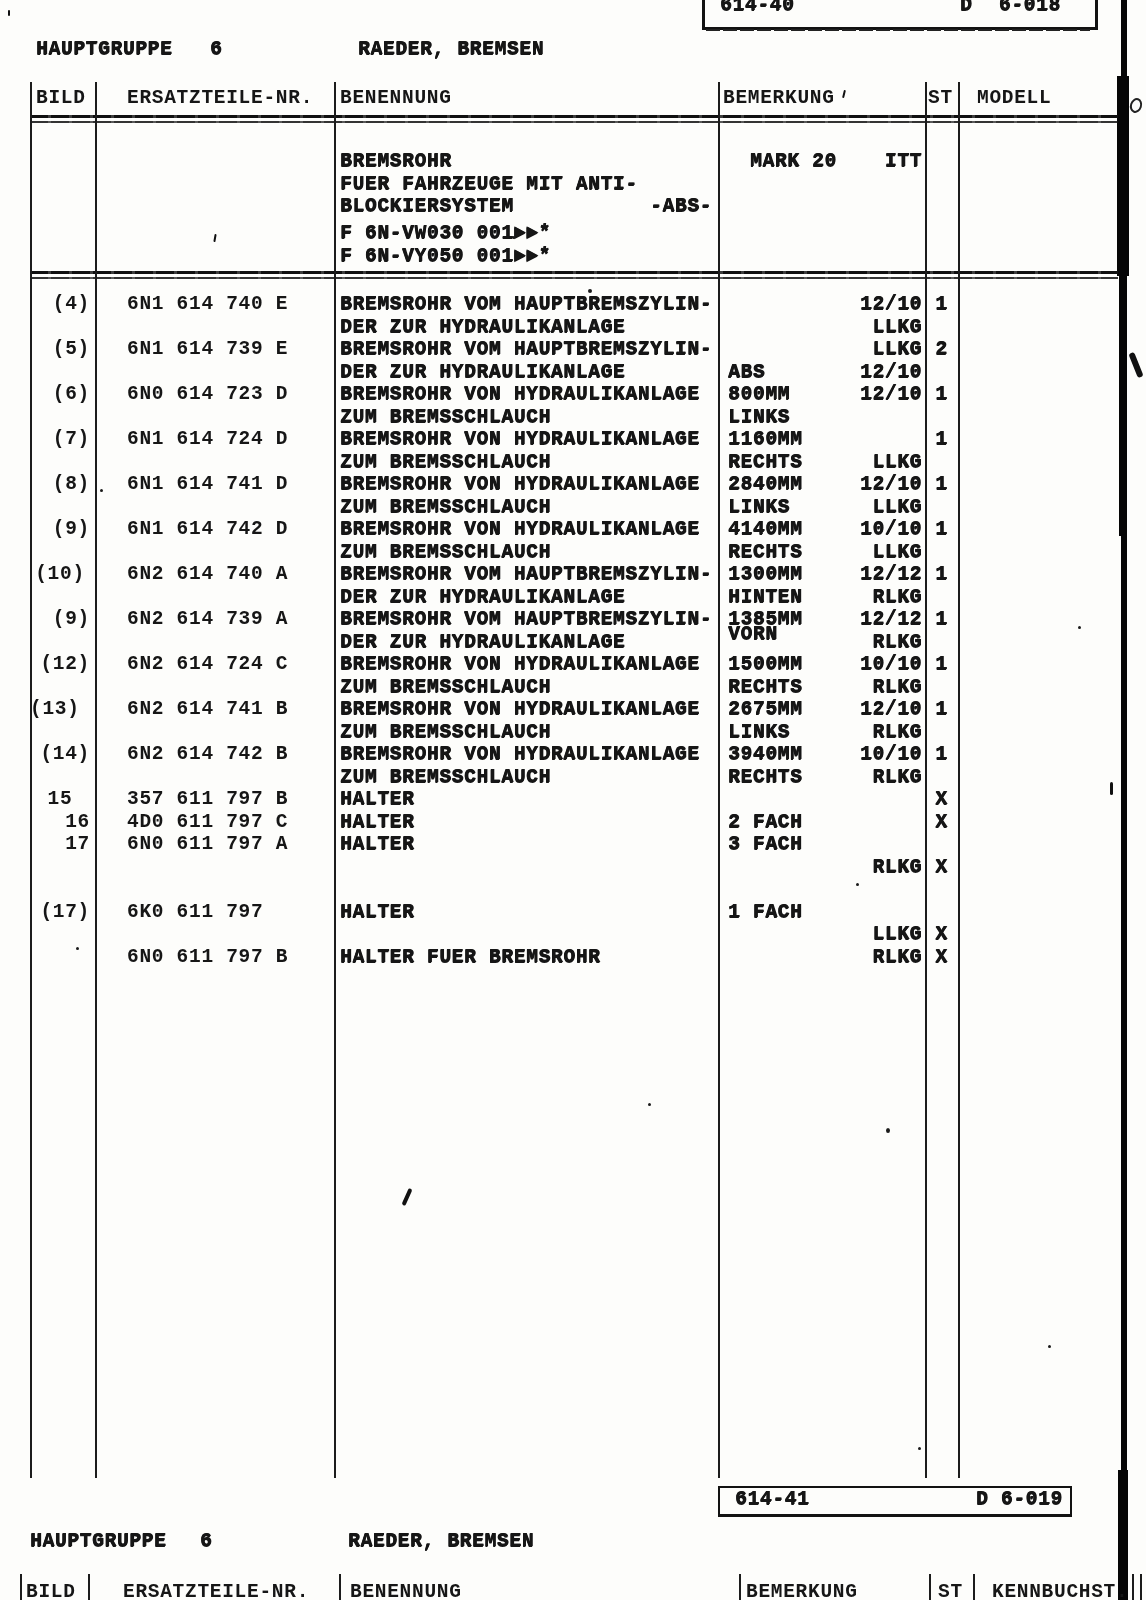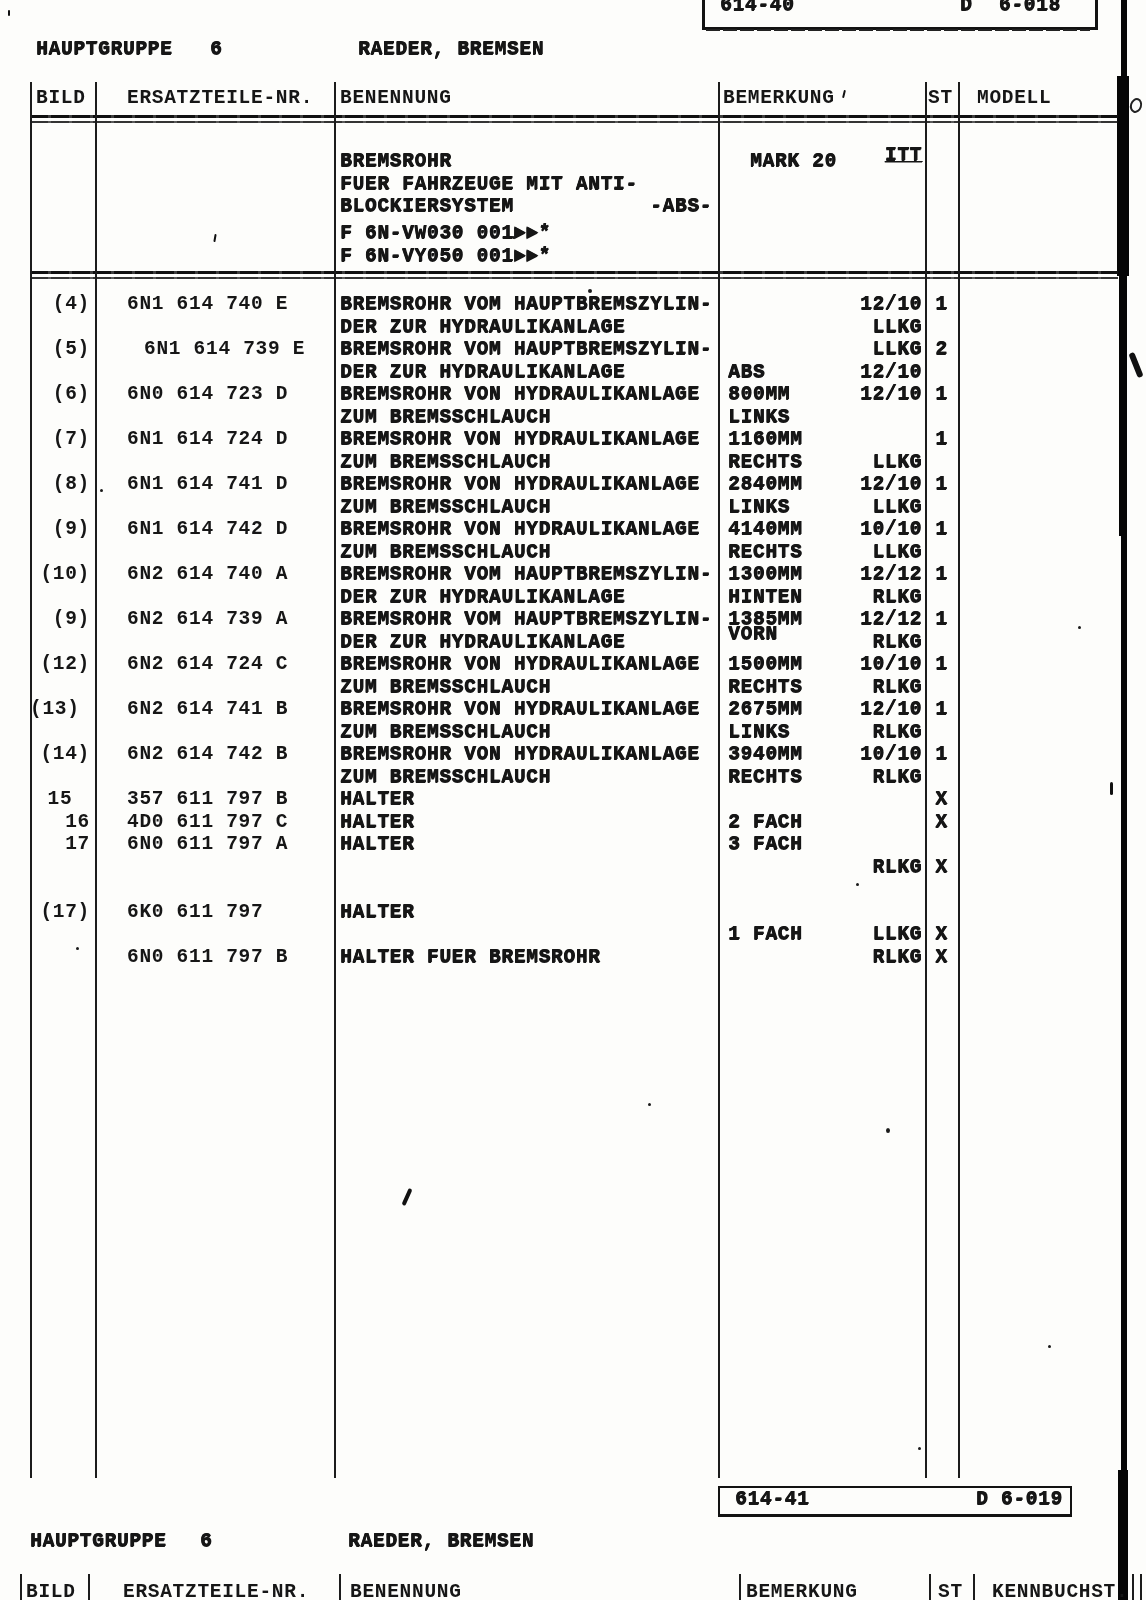--- a/index.html
+++ b/index.html
@@ -66,35 +66,35 @@
       <div class="vline" style="left:20px; top:1574px; height:26px;"></div>
       <div class="vline" style="left:88px; top:1574px; height:26px;"></div>
       <div class="vline" style="left:339px; top:1574px; height:26px;"></div>
       <div class="vline" style="left:739px; top:1574px; height:26px;"></div>
       <div class="vline" style="left:929px; top:1574px; height:26px;"></div>
       <div class="vline" style="left:973px; top:1574px; height:26px;"></div>
       <div class="vline" style="left:1132px; top:1574px; height:26px;"></div>
       <div class="vline" style="left:1140px; top:1574px; height:26px;"></div>
       <div class="t heavy" style="top:150px; left:340px;">BREMSROHR</div>
       <div class="t heavy" style="top:150px; left:750px;">MARK 20</div>
-      <div class="t heavy" style="top:144px; left:722px; width:200px; text-align:right;text-decoration:underline;">ITT</div>
+      <div class="t heavy" style="top:150px; left:722px; width:200px; text-align:right;">ITT</div>
       <div class="t heavy" style="top:172.5px; left:340px;">FUER FAHRZEUGE MIT ANTI-</div>
       <div class="t heavy" style="top:195px; left:340px;">BLOCKIERSYSTEM</div>
       <div class="t heavy" style="top:195px; left:340px; width:372px; text-align:right;">-ABS-</div>
       <div class="t heavy" style="top:222px; left:340px;text-align:right;">F 6N-VW030 001►►*</div>
       <div class="t heavy" style="top:244.5px; left:340px;">F 6N-VY050 001►►*</div>
       <div class="t" style="top:293px; left:30px; width:60px; text-align:right;">(4)</div>
       <div class="t" style="top:293px; left:127px;">6N1 614 740 E</div>
       <div class="t heavy" style="top:293px; left:340px;">BREMSROHR VOM HAUPTBREMSZYLIN-</div>
       <div class="t heavy" style="top:293px; left:722px; width:200px; text-align:right;">12/10</div>
       <div class="t heavy" style="top:293px; left:925px; width:33px; text-align:center;">1</div>
       <div class="t heavy" style="top:315.5px; left:340px;">DER ZUR HYDRAULIKANLAGE</div>
       <div class="t heavy" style="top:315.5px; left:722px; width:200px; text-align:right;">LLKG</div>
       <div class="t" style="top:338px; left:30px; width:60px; text-align:right;">(5)</div>
-      <div class="t" style="top:338px; left:144px;">6N1 614 739 E</div>
+      <div class="t" style="top:338px; left:127px;">6N1 614 739 E</div>
       <div class="t heavy" style="top:338px; left:340px;">BREMSROHR VOM HAUPTBREMSZYLIN-</div>
       <div class="t heavy" style="top:338px; left:722px; width:200px; text-align:right;">LLKG</div>
       <div class="t heavy" style="top:338px; left:925px; width:33px; text-align:center;">2</div>
       <div class="t heavy" style="top:360.5px; left:340px;">DER ZUR HYDRAULIKANLAGE</div>
       <div class="t heavy" style="top:360.5px; left:728px;">ABS</div>
       <div class="t heavy" style="top:360.5px; left:722px; width:200px; text-align:right;">12/10</div>
       <div class="t" style="top:383px; left:30px; width:60px; text-align:right;">(6)</div>
       <div class="t" style="top:383px; left:127px;">6N0 614 723 D</div>
       <div class="t heavy" style="top:383px; left:340px;">BREMSROHR VON HYDRAULIKANLAGE</div>
       <div class="t heavy" style="top:383px; left:728px;">800MM</div>
@@ -121,21 +121,21 @@
       <div class="t heavy" style="top:495.5px; left:722px; width:200px; text-align:right;">LLKG</div>
       <div class="t" style="top:518px; left:30px; width:60px; text-align:right;">(9)</div>
       <div class="t" style="top:518px; left:127px;">6N1 614 742 D</div>
       <div class="t heavy" style="top:518px; left:340px;">BREMSROHR VON HYDRAULIKANLAGE</div>
       <div class="t heavy" style="top:518px; left:728px;">4140MM</div>
       <div class="t heavy" style="top:518px; left:722px; width:200px; text-align:right;">10/10</div>
       <div class="t heavy" style="top:518px; left:925px; width:33px; text-align:center;">1</div>
       <div class="t heavy" style="top:540.5px; left:340px;">ZUM BREMSSCHLAUCH</div>
       <div class="t heavy" style="top:540.5px; left:728px;">RECHTS</div>
       <div class="t heavy" style="top:540.5px; left:722px; width:200px; text-align:right;">LLKG</div>
-      <div class="t" style="top:563px; left:30px; width:60px; text-align:right;">(10)</div>
+      <div class="t" style="top:563px; left:30px; width:60px; text-align:center;">(10)</div>
       <div class="t" style="top:563px; left:127px;">6N2 614 740 A</div>
       <div class="t heavy" style="top:563px; left:340px;">BREMSROHR VOM HAUPTBREMSZYLIN-</div>
       <div class="t heavy" style="top:563px; left:728px;">1300MM</div>
       <div class="t heavy" style="top:563px; left:722px; width:200px; text-align:right;">12/12</div>
       <div class="t heavy" style="top:563px; left:925px; width:33px; text-align:center;">1</div>
       <div class="t heavy" style="top:585.5px; left:340px;">DER ZUR HYDRAULIKANLAGE</div>
       <div class="t heavy" style="top:585.5px; left:728px;">HINTEN</div>
       <div class="t heavy" style="top:585.5px; left:722px; width:200px; text-align:right;">RLKG</div>
       <div class="t" style="top:608px; left:30px; width:60px; text-align:right;">(9)</div>
       <div class="t" style="top:608px; left:127px;">6N2 614 739 A</div>
@@ -184,21 +184,21 @@
       <div class="t heavy" style="top:810.5px; left:925px; width:33px; text-align:center;">X</div>
       <div class="t" style="top:833px; left:30px; width:60px; text-align:right;">17</div>
       <div class="t" style="top:833px; left:127px;">6N0 611 797 A</div>
       <div class="t heavy" style="top:833px; left:340px;">HALTER</div>
       <div class="t heavy" style="top:833px; left:728px;">3 FACH</div>
       <div class="t heavy" style="top:855.5px; left:722px; width:200px; text-align:right;">RLKG</div>
       <div class="t heavy" style="top:855.5px; left:925px; width:33px; text-align:center;">X</div>
       <div class="t" style="top:900.5px; left:30px; width:60px; text-align:right;">(17)</div>
       <div class="t" style="top:900.5px; left:127px;">6K0 611 797</div>
       <div class="t heavy" style="top:900.5px; left:340px;">HALTER</div>
-      <div class="t heavy" style="top:900.5px; left:728px;margin-top:22px;">1 FACH</div>
+      <div class="t heavy" style="top:900.5px; left:728px;">1 FACH</div>
       <div class="t heavy" style="top:923px; left:722px; width:200px; text-align:right;">LLKG</div>
       <div class="t heavy" style="top:923px; left:925px; width:33px; text-align:center;">X</div>
       <div class="t" style="top:945.5px; left:127px;">6N0 611 797 B</div>
       <div class="t heavy" style="top:945.5px; left:340px;">HALTER FUER BREMSROHR</div>
       <div class="t heavy" style="top:945.5px; left:722px; width:200px; text-align:right;">RLKG</div>
       <div class="t heavy" style="top:945.5px; left:925px; width:33px; text-align:center;">X</div>
     </div>
 
   <div class="stampbox" style="left:718px; top:1486px; width:350px; height:26px; border-width:2px 2px 3px 2px;"></div>
   <div class="t heavy" style="left:735px; top:1488px;">614-41</div>

